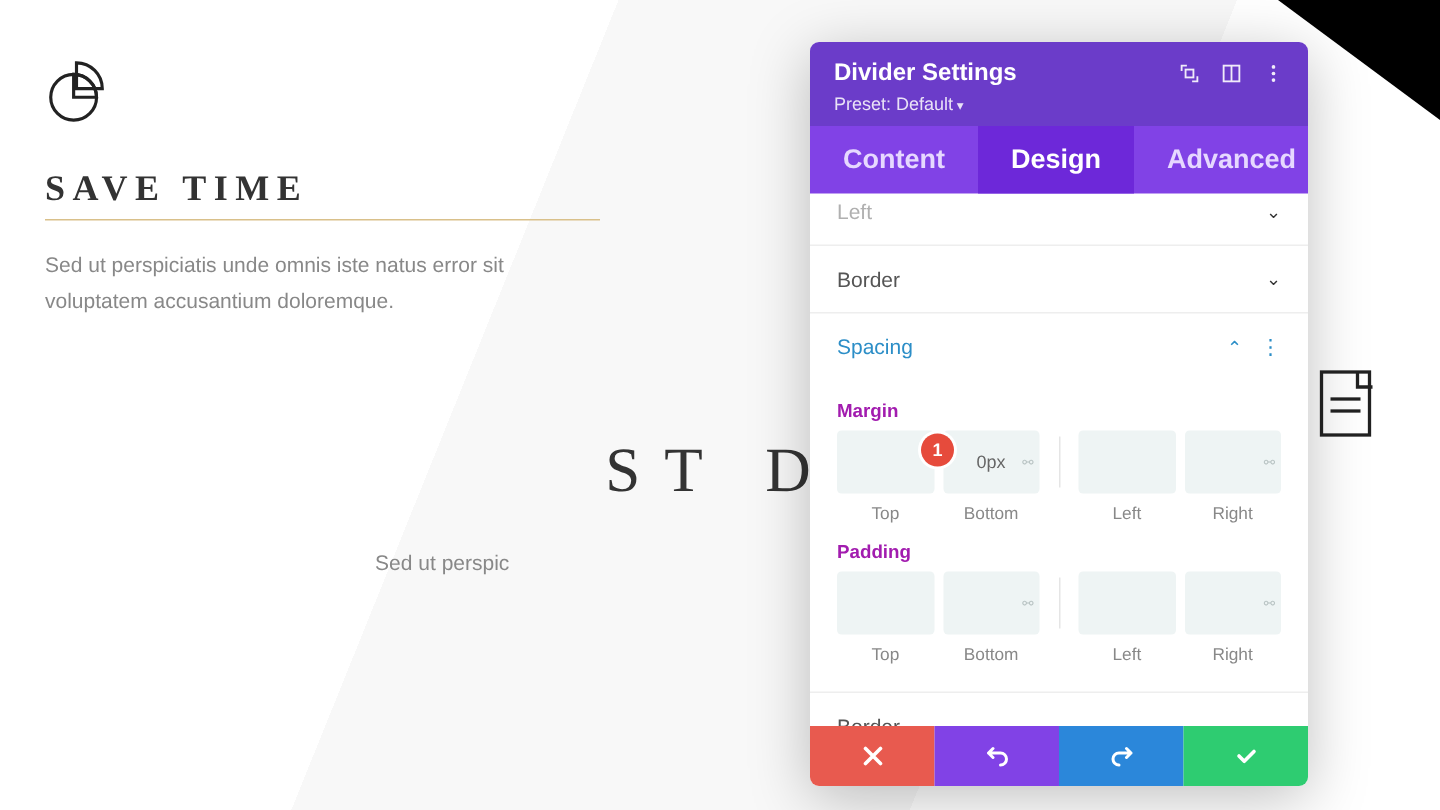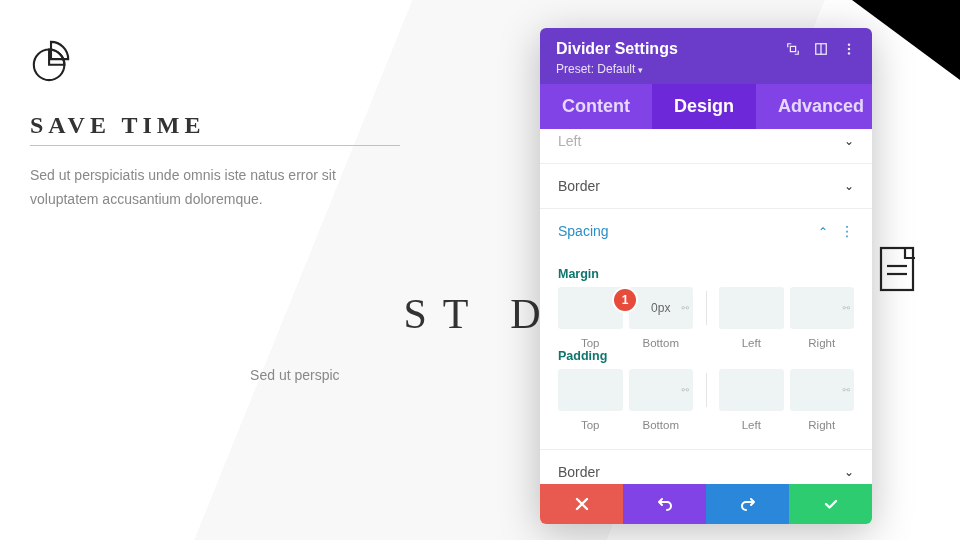--- a/index.html
+++ b/index.html
@@ -89,21 +89,21 @@
     font-size: 14px; color: #555;
     cursor: pointer;
   }
   .section.cut-top { padding-top: 4px; color: #b0b0b0; }
   .chev { font-size: 12px; color: #333; }
   .section.open .label { color: #2c8ec7; }
   .section.open .chev { color: #2c8ec7; }
   .open-dots { color:#2c8ec7; margin-left:8px; font-size:14px; }
 
   .spacing-body { padding: 8px 18px 18px; border-bottom:1px solid #eee; }
-  .field-label { font-size: 12.5px; color: #0f766e; font-weight:600; margin: 6px 0 6px; }
+  .field-label { font-size: 12.5px; color: #a21caf; font-weight:600; margin: 6px 0 6px; }
   .four-grid {
     display: grid; grid-template-columns: 1fr 1fr 14px 1fr 1fr; gap: 4px 6px;
     align-items: center;
   }
   .four-grid .divider { width:1px; background:#e5e5e5; height:34px; margin:0 auto; }
   .input-box {
     background: #eef4f4; height: 42px; border-radius: 3px;
     font-size: 12px; color:#666; display:flex; align-items:center; justify-content:center;
     position: relative;
   }
@@ -235,21 +235,21 @@
 
           <div class="sub-label">Top</div>
           <div class="sub-label">Bottom</div>
           <div></div>
           <div class="sub-label">Left</div>
           <div class="sub-label">Right</div>
 
           <div class="badge" style="left:56px; top:2px;">1</div>
         </div>
 
-        <div class="field-label" style="margin-top:0;">Padding</div>
+        <div class="field-label" style="margin-top:12px;">Padding</div>
         <div class="four-grid">
           <div class="input-box"></div>
           <div class="input-box">
               <span class="link-chain">⚯</span>
             </div>
           <div class="divider"></div>
           <div class="input-box"></div>
           <div class="input-box">
               <span class="link-chain">⚯</span>
             </div>

